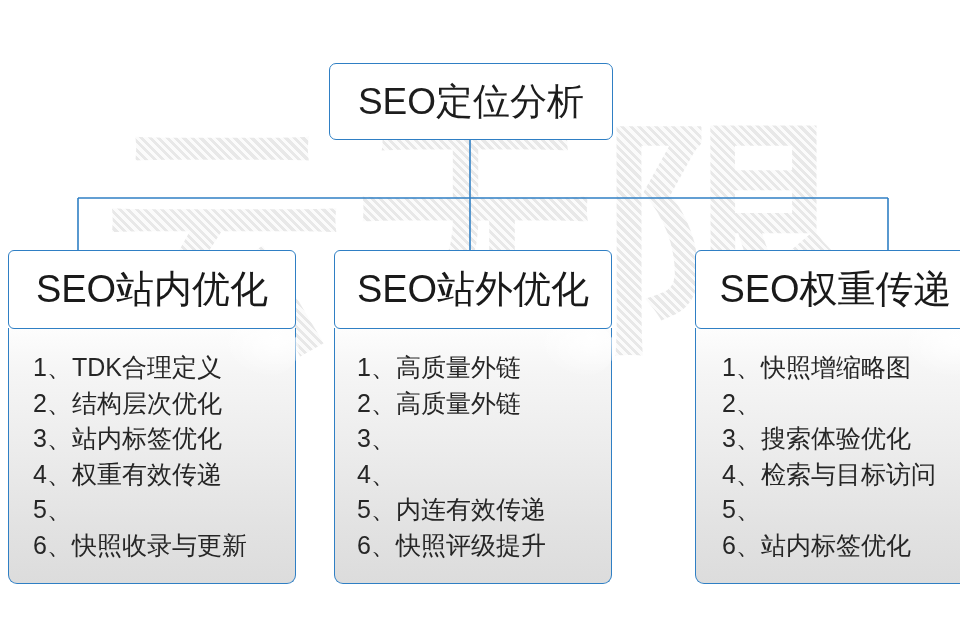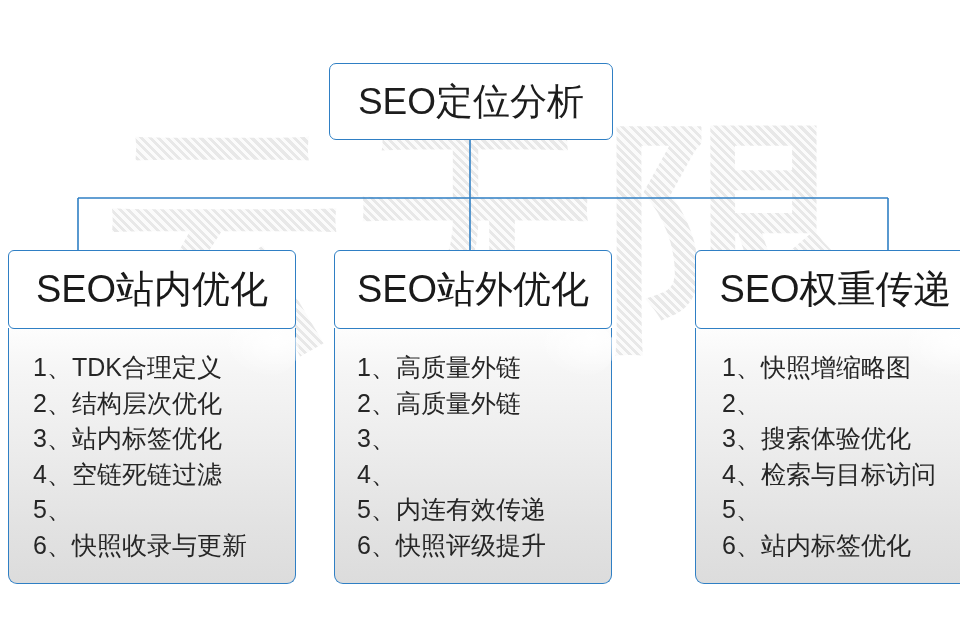--- a/index.html
+++ b/index.html
@@ -210,21 +210,21 @@
         <li class="list-item">
           <span class="item-index">2、</span>
           <span class="item-text">结构层次优化</span>
         </li>
         <li class="list-item">
           <span class="item-index">3、</span>
           <span class="item-text">站内标签优化</span>
         </li>
         <li class="list-item">
           <span class="item-index">4、</span>
-          <span class="item-text">空链死链过滤</span>
+          <span class="item-text">权重有效传递</span>
         </li>
         <li class="list-item">
           <span class="item-index">5、</span>
         </li>
         <li class="list-item">
           <span class="item-index">6、</span>
           <span class="item-text">快照收录与更新</span>
         </li>
       </ul>
     </div>

